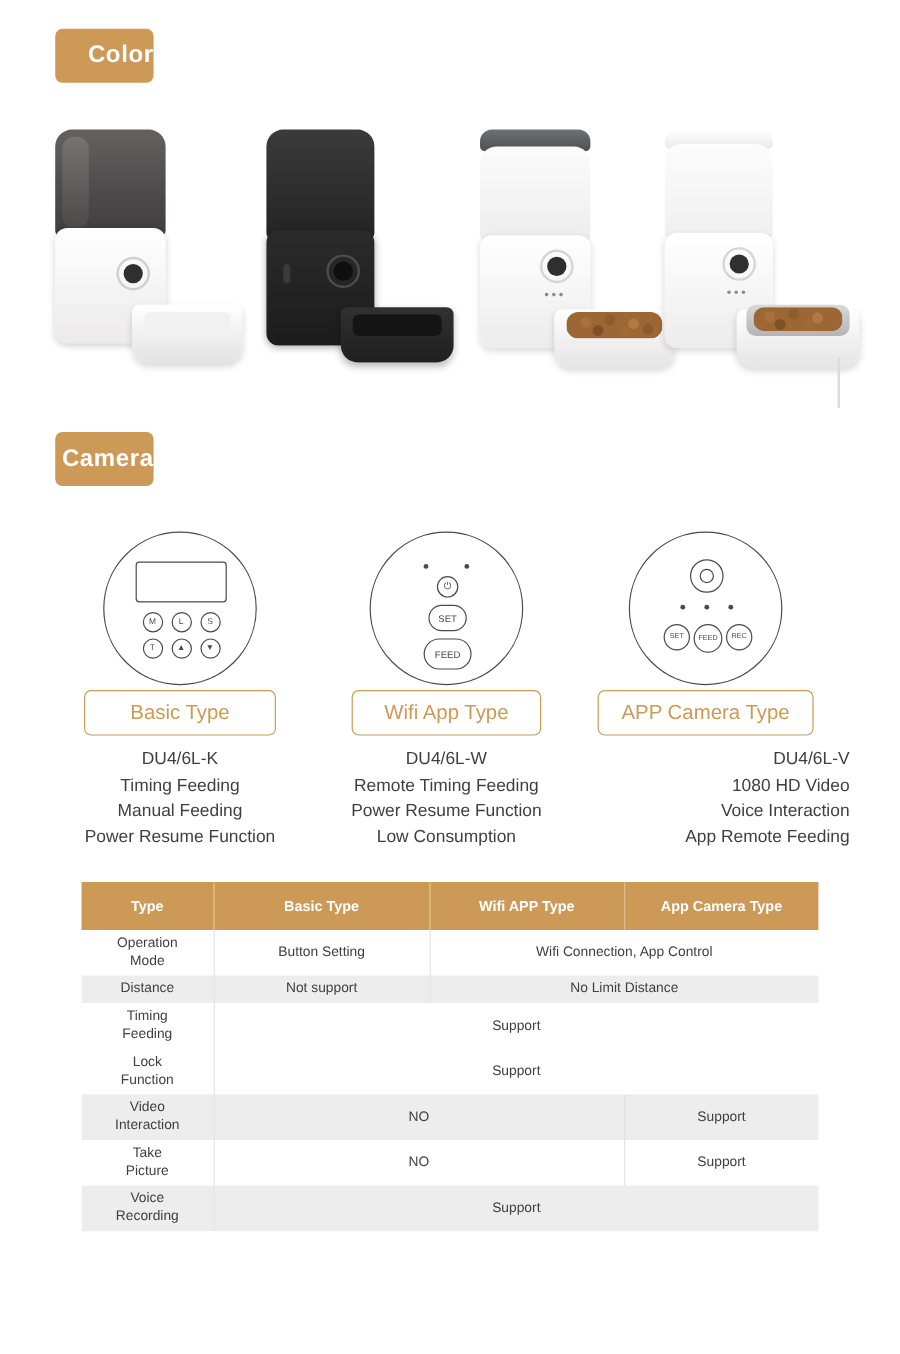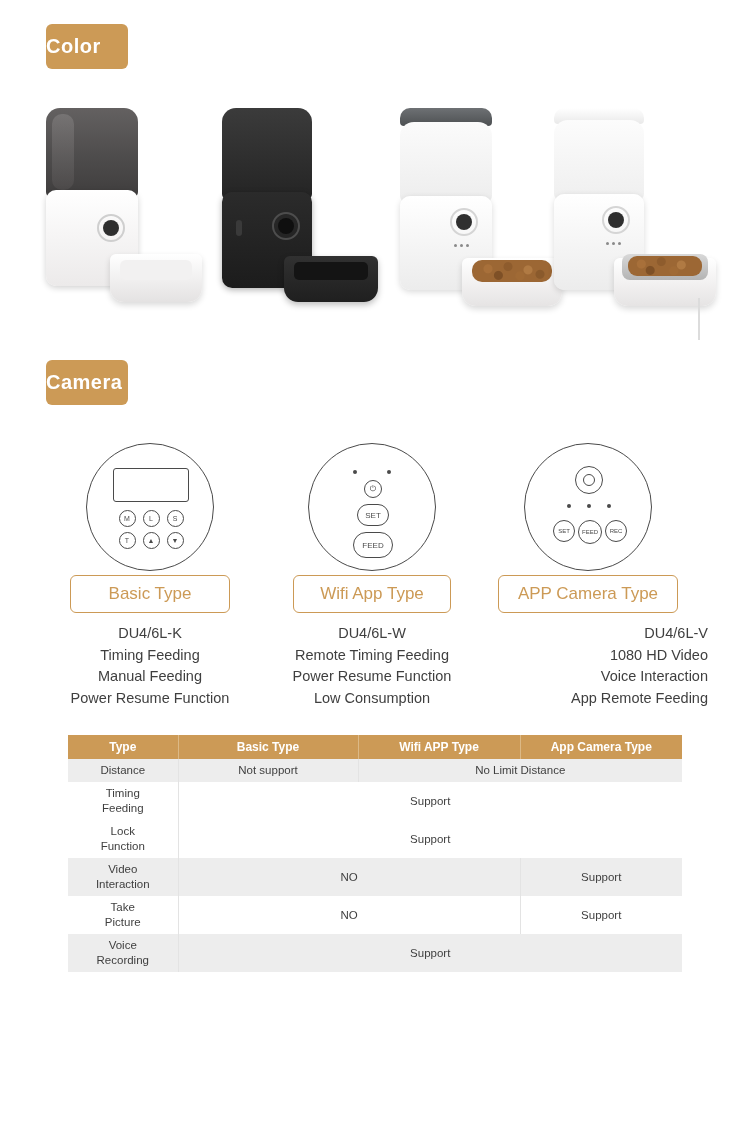--- a/index.html
+++ b/index.html
@@ -18,21 +18,21 @@
   .badge {
     position: absolute;
     background: #cc9a56;
     color: #ffffff;
     border-radius: 6px;
     font-size: 20px;
     font-weight: bold;
     letter-spacing: .5px;
     display: flex;
     align-items: center;
-    justify-content: flex-start;
+    justify-content: flex-end;
   }
   #badge-color { left: 46px; top: 24px; width: 82px; height: 45px; }
   #badge-style { left: 46px; top: 360px; width: 82px; height: 45px; }
 
   
   .product-row {
     position: absolute;
     left: 0; top: 90px;
     width: 750px; height: 230px;
   }
@@ -102,21 +102,21 @@
     width: 614px;
     border-collapse: collapse;
     font-size: 11.5px;
     color: #3f3f3f;
   }
   .cmp-table th {
     background: #cc9a56;
     color: #fff;
     font-size: 12px;
     font-weight: bold;
-    height: 24px;
+    height: 40px;
     border-right: 1px solid #dcb986;
   }
   .cmp-table th:last-child { border-right: none; }
   .cmp-table td {
     text-align: center;
     vertical-align: middle;
     border-right: 1px solid #e3e3e3;
     line-height: 15px;
     padding: 4px 2px;
   }
@@ -299,20 +299,25 @@
     </colgroup>
   <thead>
     <tr>
       <th>Type</th>
       <th>Basic Type</th>
       <th>Wifi APP Type</th>
       <th>App Camera Type</th>
     </tr>
   </thead>
   <tbody>
+    <tr class="odd">
+      <td class="rowhead">Operation<br>Mode</td>
+      <td>Button Setting</td>
+      <td colspan="2">Wifi Connection, App Control</td>
+    </tr>
     <tr class="even">
       <td class="rowhead">Distance</td>
       <td>Not support</td>
       <td colspan="2">No Limit Distance</td>
     </tr>
     <tr class="odd">
       <td class="rowhead">Timing<br>Feeding</td>
       <td colspan="3">Support</td>
     </tr>
     <tr class="odd">

